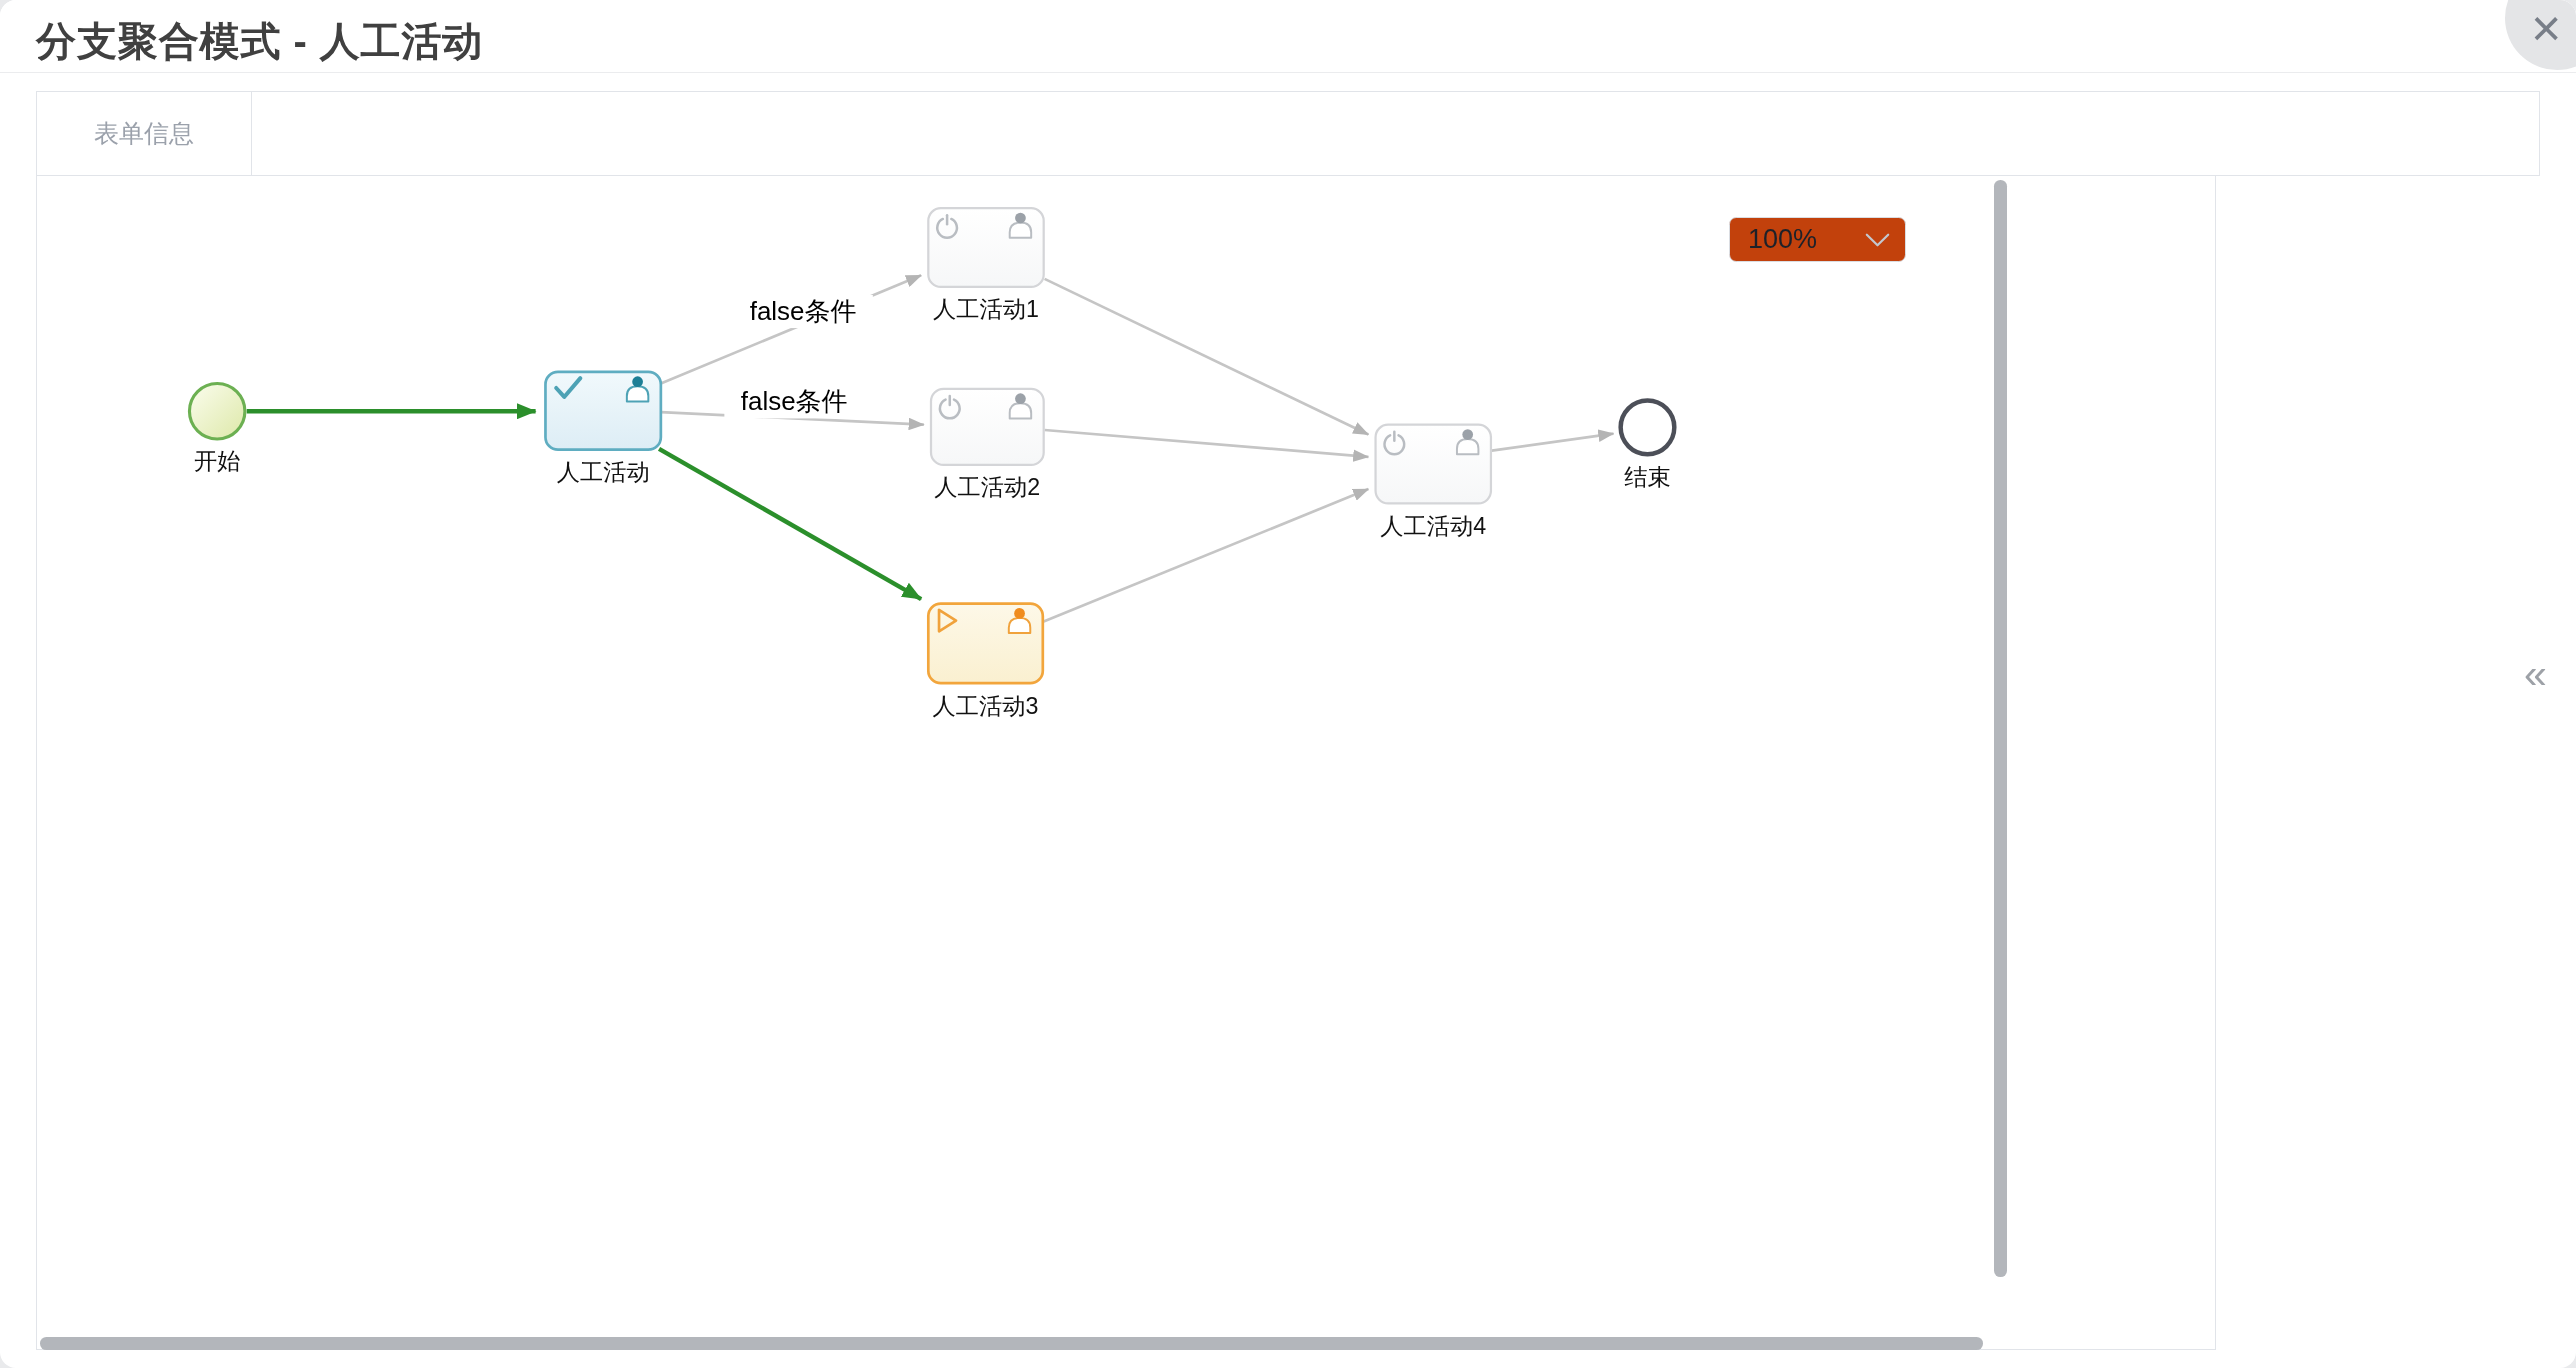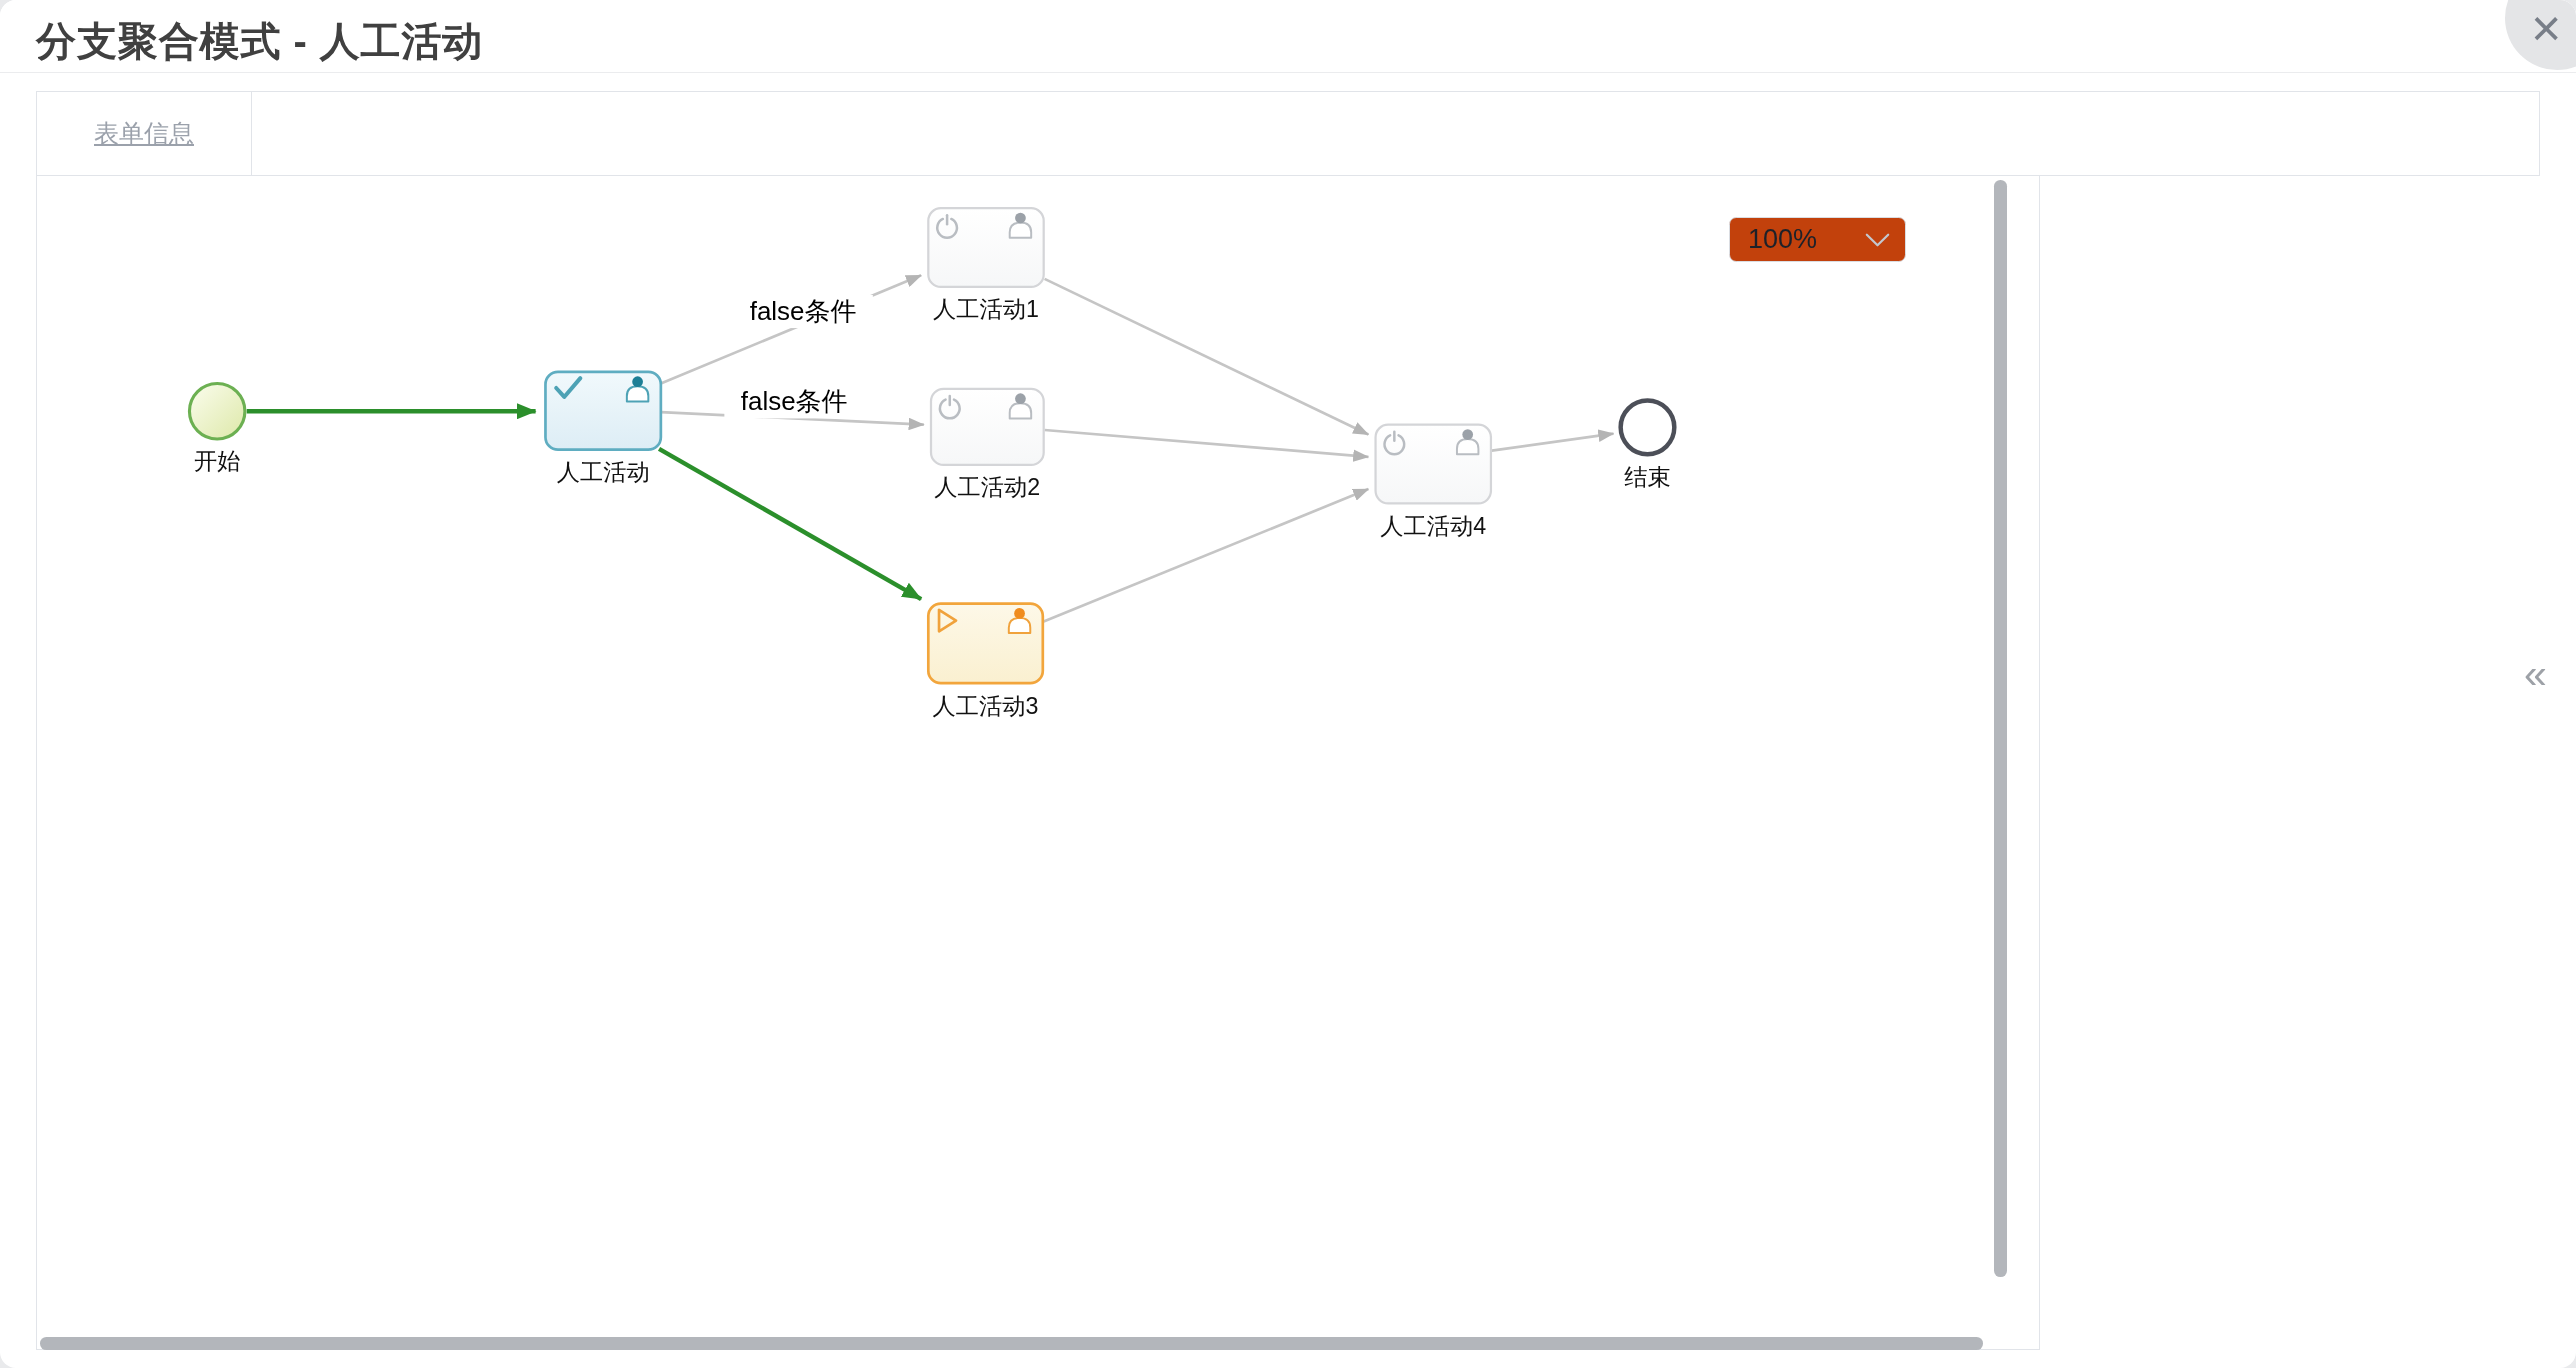--- a/index.html
+++ b/index.html
@@ -18,27 +18,27 @@
   .close-btn{position:absolute;left:2505px;top:-34px;width:104px;height:104px;border-radius:50%;background:#e4e5e7;cursor:pointer;}
   .close-x{position:absolute;left:2531px;top:-2.7px;font-size:52px;font-weight:400;color:#787e88;line-height:63px;cursor:pointer;}
   
   .tabbar{
     position:absolute;left:36px;top:91px;width:2504px;height:85px;display:flex;
     border:1.8px solid #e1e4e9;border-bottom:none;box-sizing:border-box;background:#fff;
   }
   .tab{
     width:215px;display:flex;align-items:center;justify-content:center;
     font-size:25px;color:#9ba1ab;cursor:pointer;box-sizing:border-box;
-    border-right:1.8px solid #e1e4e9;border-bottom:1.8px solid #e1e4e9;background:#fff;text-decoration:underline;
+    border-right:1.8px solid #e1e4e9;border-bottom:1.8px solid #e1e4e9;background:#fff;
   }
   .tab.active{color:#3d79d2;border-bottom:none;}
   .tab-filler{flex:1;border-bottom:1.8px solid #e1e4e9;}
   
   .panel{
-    position:absolute;left:36px;top:176px;width:2004px;height:1174px;
+    position:absolute;left:36px;top:176px;width:2180px;height:1174px;
     border:1.8px solid #e1e4e9;border-top:none;box-sizing:border-box;background:#fff;
   }
   #flow-svg{position:absolute;left:0;top:0;font-family:"Liberation Sans","DejaVu Sans",sans-serif;}
   
   .zoom-select{
     position:absolute;left:1729px;top:217px;width:177px;height:45px;box-sizing:border-box;
     border:1.8px solid #dadde2;border-radius:7.2px;background:#c2410c;display:flex;align-items:center;cursor:pointer;
   }
   .zoom-value{font-size:27px;color:#1d2129;padding-left:18px;flex:1;}
   .zoom-chevron{margin-right:14.3px;}

